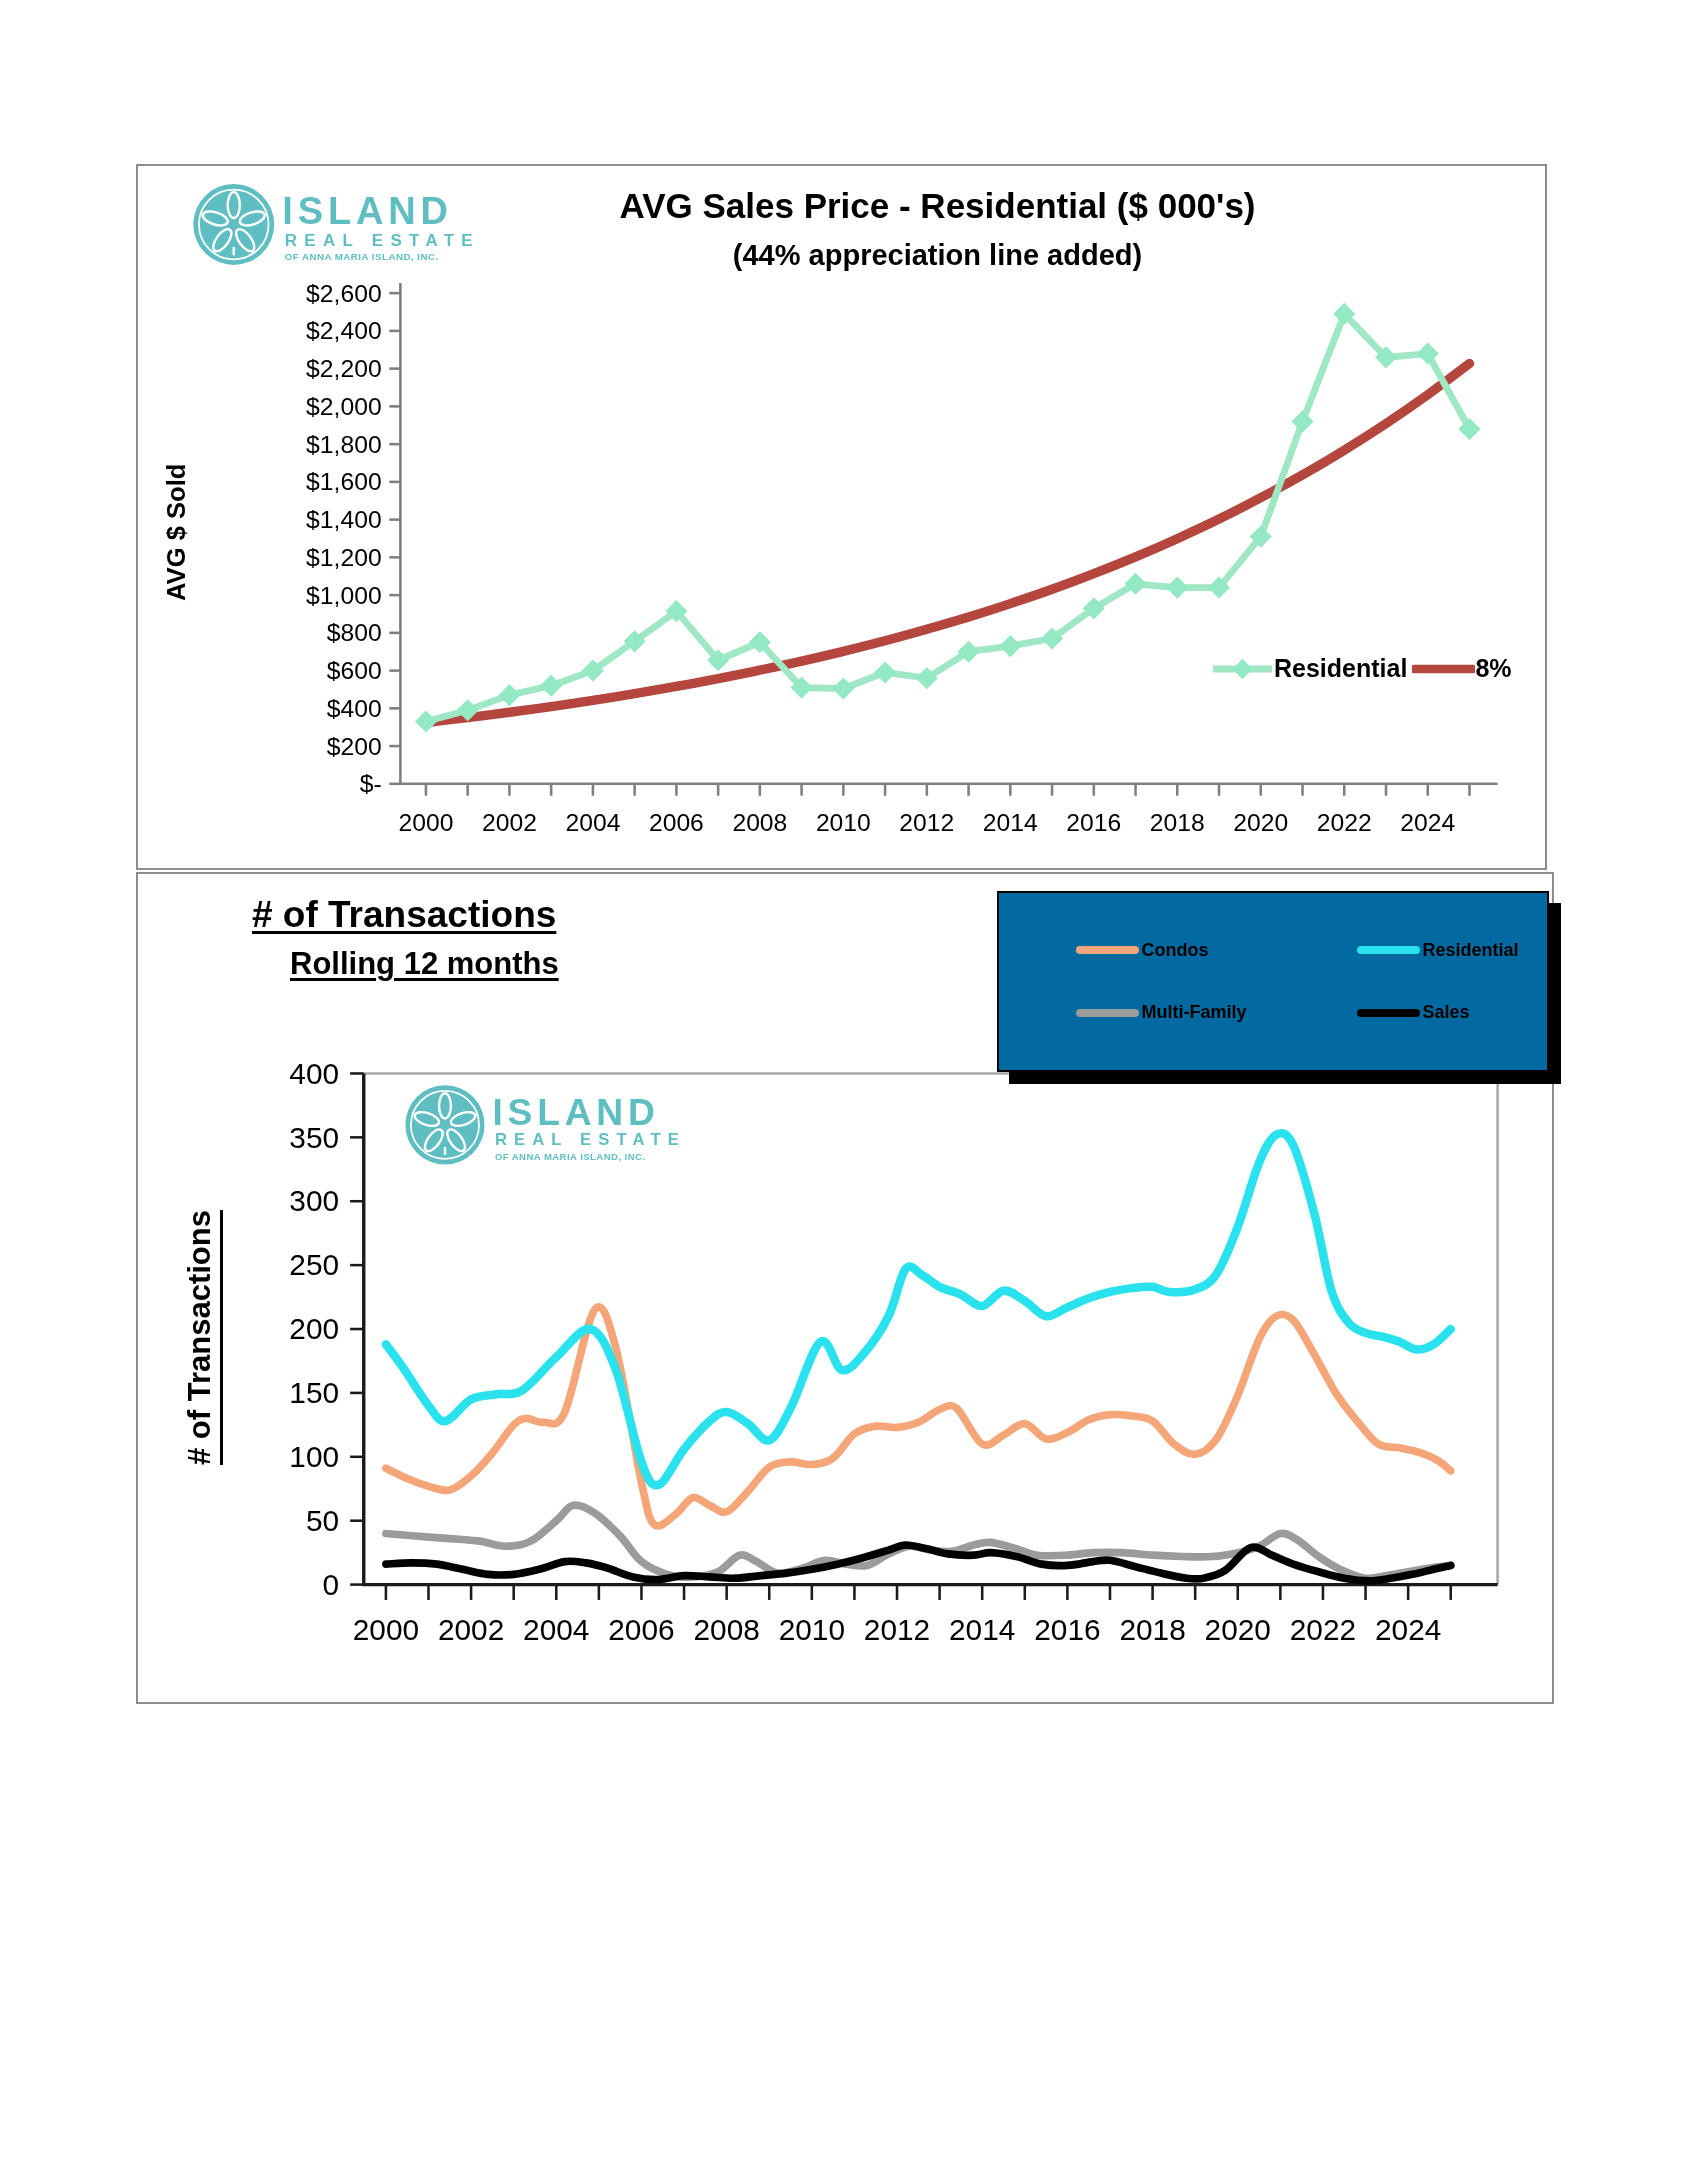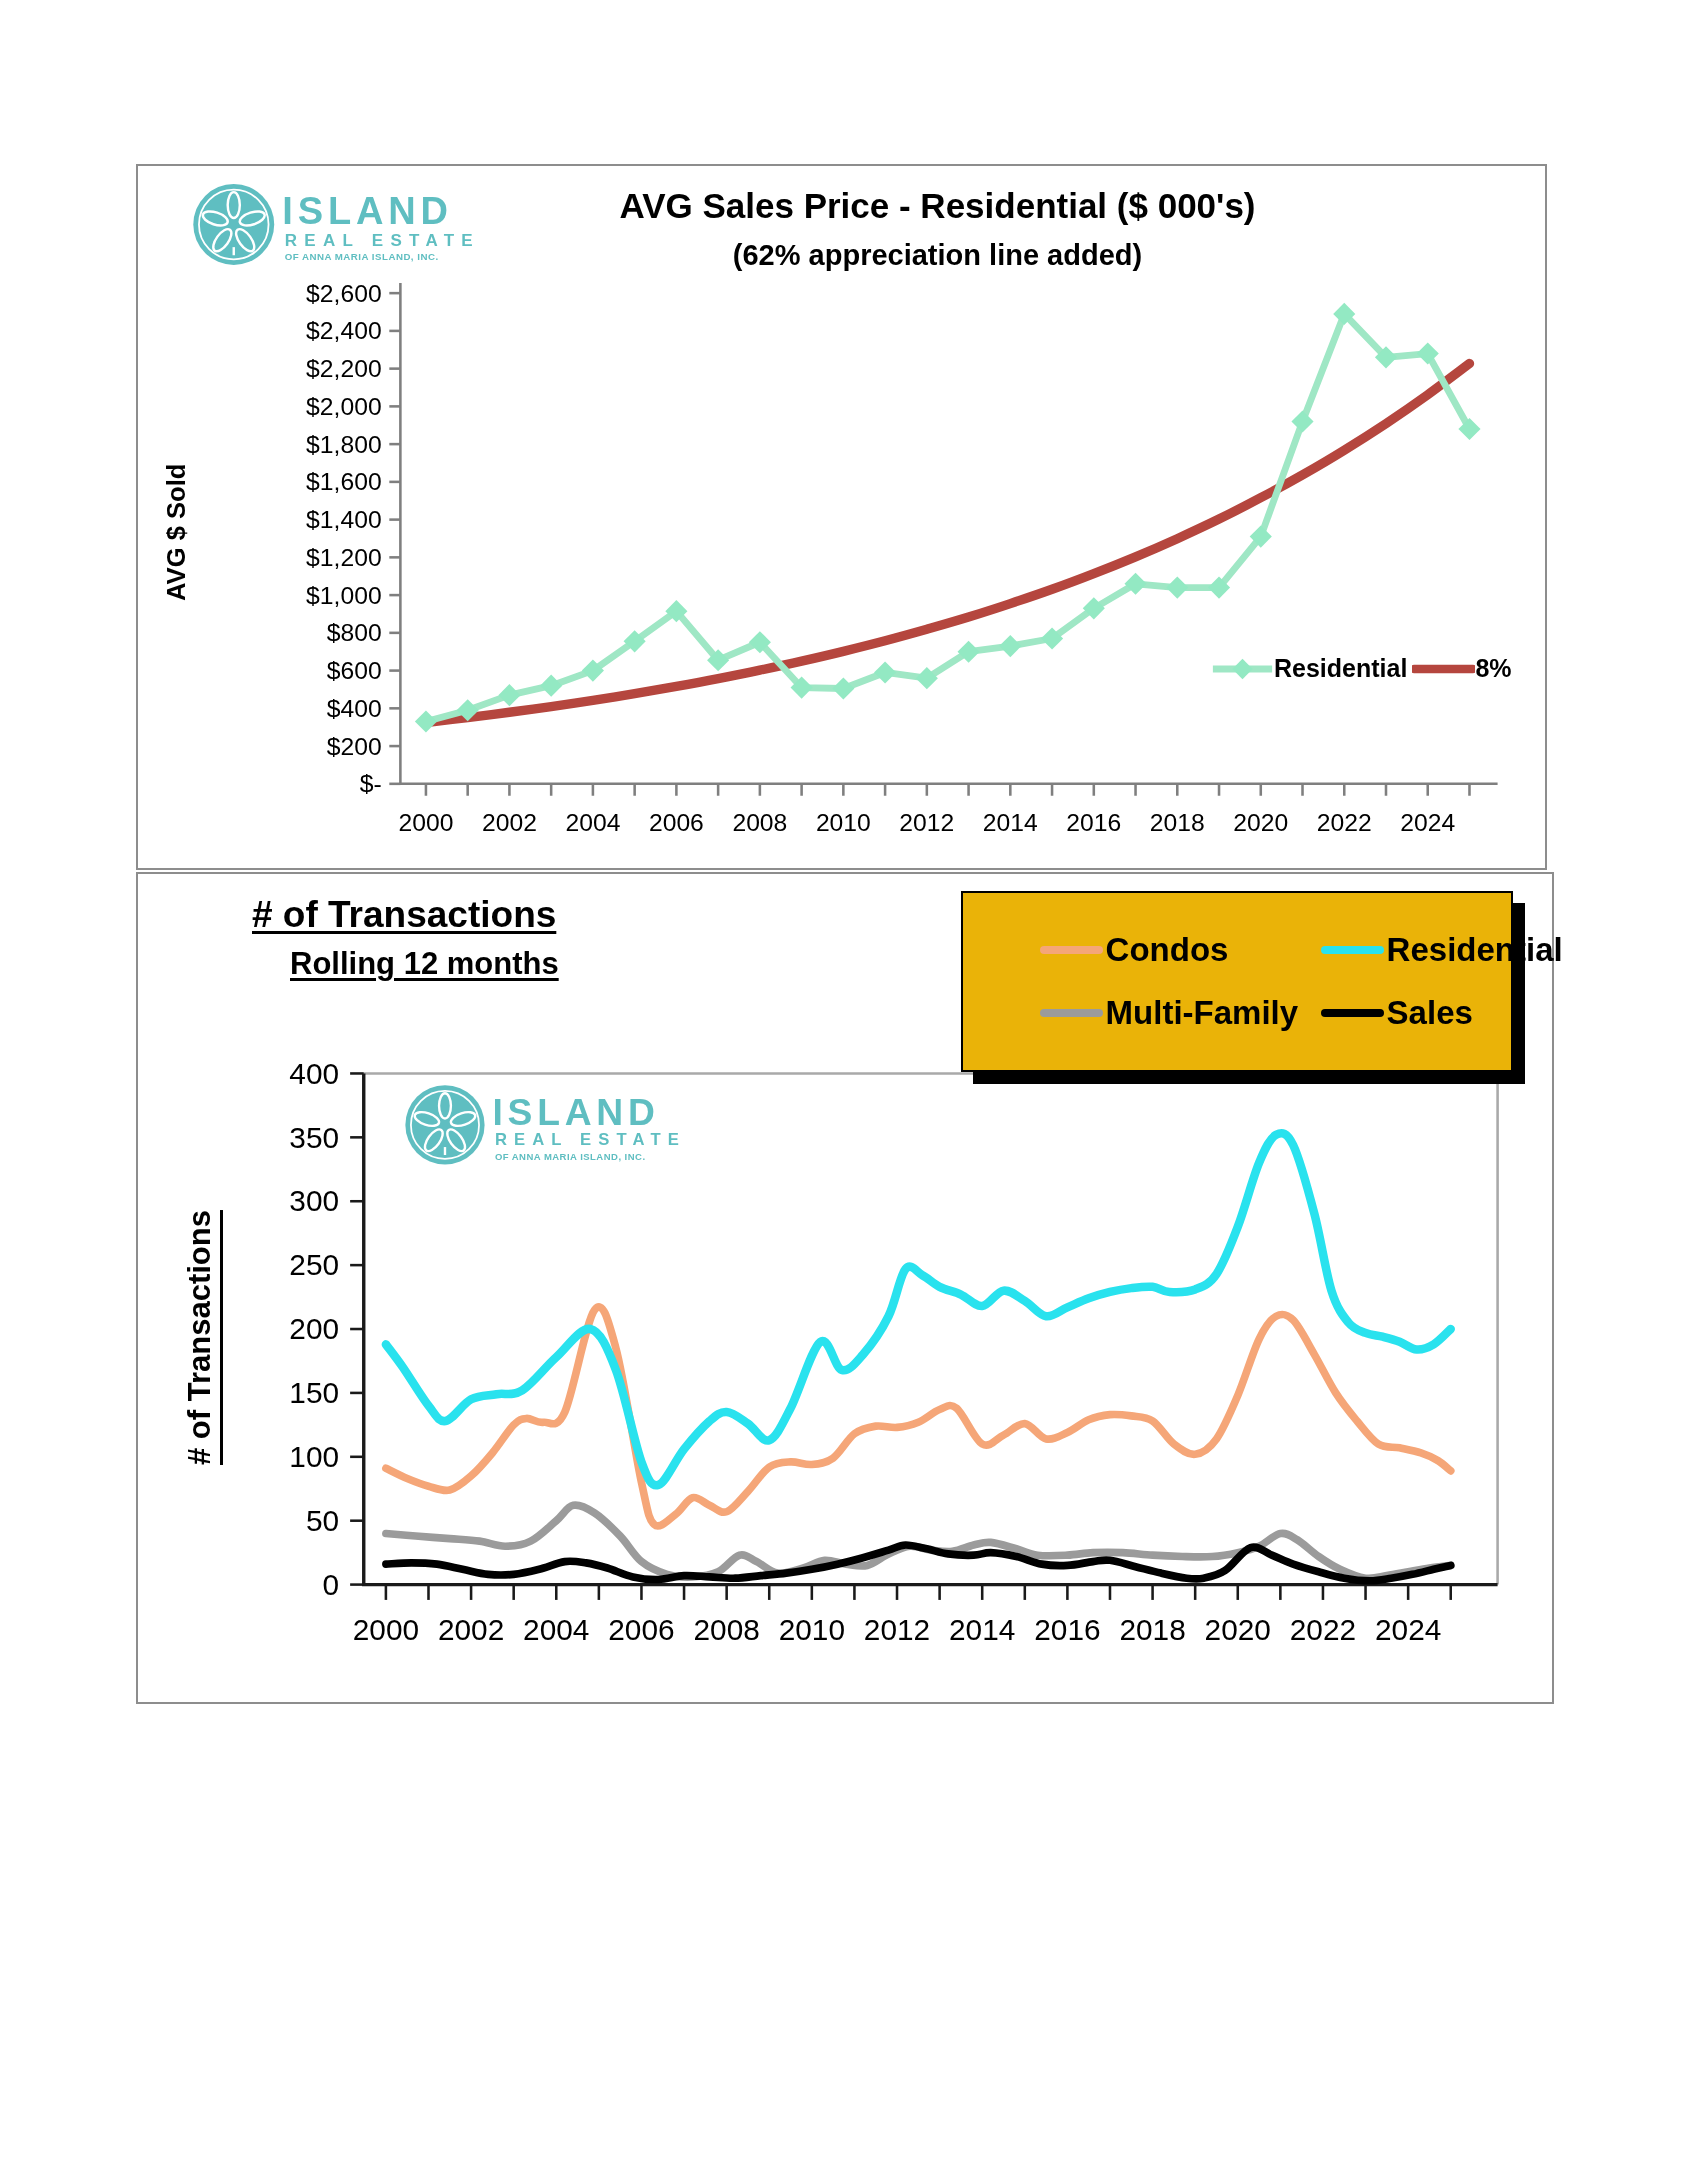--- a/index.html
+++ b/index.html
@@ -4,23 +4,23 @@
 <style>
   html,body{margin:0;padding:0;background:#fff;}
   body{width:1685px;height:2181px;position:relative;font-family:"Liberation Sans",sans-serif;overflow:hidden;}
   .panel{position:absolute;border:2.6px solid #8d8d8d;background:#fff;}
   #page-svg{position:absolute;left:0;top:0;z-index:2;}
   .txt{position:absolute;z-index:3;color:#000;font-weight:bold;}
   .vtext{writing-mode:vertical-rl;transform:rotate(180deg);text-align:center;}
   .chart-title{font-weight:bold;text-align:center;}
   .legend1{display:flex;align-items:center;gap:5.1px;font-size:25px;}
   .legend1 .item{display:flex;align-items:center;}
-  .legend2-box{border:2.6px solid #000;background:#eab308;box-shadow:12px 12px 0 #000;
+  .legend2-box{border:2.6px solid #000;background:#0369a1;box-shadow:12px 12px 0 #000;
     display:grid;grid-template-columns:281px 1fr;grid-template-rows:1fr 1fr;
-    padding:25.6px 17px 25.6px 77px;box-sizing:border-box;align-items:center;font-size:33px;}
+    padding:25.6px 17px 25.6px 77px;box-sizing:border-box;align-items:center;font-size:18px;margin-left:36px;}
   .legend2-box .item{display:flex;align-items:center;}
   .swatch-line{display:inline-block;width:63px;height:7.7px;border-radius:4.3px;margin-right:2.6px;flex:0 0 auto;}
   .u{text-decoration:underline;text-decoration-thickness:2.6px;text-underline-offset:4.3px;}
 </style>
 </head>
 <body>
 
 <div class="panel" style="left:136px;top:164px;width:1407px;height:702px;"></div>
 <div class="panel" style="left:136px;top:872px;width:1414px;height:828px;"></div>
 
@@ -214,21 +214,21 @@
     <text x="115" y="96" font-size="12" font-weight="bold" letter-spacing="0.6" fill="#5fbec1" font-family="Liberation Sans, sans-serif">OF ANNA MARIA ISLAND, INC.</text>
   </g>
       <path d="M 453.0 1723.5 C 457.2 1725.5, 469.7 1732.0, 478.0 1735.5 C 486.3 1739.0, 494.7 1742.3, 503.0 1744.5 C 511.3 1746.8, 519.7 1751.0, 528.0 1749.0 C 536.3 1747.0, 544.7 1739.8, 553.0 1732.5 C 561.3 1725.3, 569.7 1715.5, 578.0 1705.5 C 586.3 1695.5, 596.3 1679.3, 603.0 1672.5 C 609.7 1665.8, 612.2 1665.5, 618.0 1665.0 C 623.8 1664.5, 630.5 1670.8, 638.0 1669.5 C 645.5 1668.3, 653.0 1679.5, 663.0 1657.5 C 673.0 1635.5, 688.0 1550.0, 698.0 1537.5 C 708.0 1525.0, 713.8 1548.8, 723.0 1582.5 C 732.2 1616.3, 745.5 1705.5, 753.0 1740.0 C 760.5 1774.5, 761.3 1783.3, 768.0 1789.5 C 774.7 1795.8, 785.5 1782.8, 793.0 1777.5 C 800.5 1772.3, 806.3 1759.8, 813.0 1758.0 C 819.7 1756.3, 826.3 1764.3, 833.0 1767.0 C 839.7 1769.8, 845.5 1777.3, 853.0 1774.5 C 860.5 1771.8, 869.7 1759.3, 878.0 1750.5 C 886.3 1741.8, 894.7 1727.8, 903.0 1722.0 C 911.3 1716.3, 919.7 1716.5, 928.0 1716.0 C 936.3 1715.5, 944.7 1719.8, 953.0 1719.0 C 961.3 1718.3, 969.7 1717.5, 978.0 1711.5 C 986.3 1705.5, 994.7 1689.3, 1003.0 1683.0 C 1011.3 1676.8, 1019.7 1675.3, 1028.0 1674.0 C 1036.3 1672.8, 1044.7 1676.3, 1053.0 1675.5 C 1061.3 1674.8, 1069.7 1673.0, 1078.0 1669.5 C 1086.3 1666.0, 1095.5 1657.3, 1103.0 1654.5 C 1110.5 1651.8, 1114.7 1646.3, 1123.0 1653.0 C 1131.3 1659.8, 1143.8 1689.8, 1153.0 1695.0 C 1162.2 1700.3, 1169.7 1688.5, 1178.0 1684.5 C 1186.3 1680.5, 1194.7 1670.3, 1203.0 1671.0 C 1211.3 1671.8, 1219.7 1687.3, 1228.0 1689.0 C 1236.3 1690.8, 1244.7 1685.3, 1253.0 1681.5 C 1261.3 1677.8, 1269.7 1670.0, 1278.0 1666.5 C 1286.3 1663.0, 1294.7 1661.3, 1303.0 1660.5 C 1311.3 1659.8, 1319.7 1660.8, 1328.0 1662.0 C 1336.3 1663.3, 1344.7 1662.5, 1353.0 1668.0 C 1361.3 1673.5, 1369.7 1688.5, 1378.0 1695.0 C 1386.3 1701.5, 1394.7 1708.0, 1403.0 1707.0 C 1411.3 1706.0, 1419.7 1700.5, 1428.0 1689.0 C 1436.3 1677.5, 1444.7 1657.5, 1453.0 1638.0 C 1461.3 1618.5, 1470.5 1587.5, 1478.0 1572.0 C 1485.5 1556.5, 1491.3 1548.8, 1498.0 1545.0 C 1504.7 1541.3, 1510.5 1542.0, 1518.0 1549.5 C 1525.5 1557.0, 1534.7 1575.8, 1543.0 1590.0 C 1551.3 1604.3, 1559.7 1622.0, 1568.0 1635.0 C 1576.3 1648.0, 1584.7 1658.0, 1593.0 1668.0 C 1601.3 1678.0, 1609.7 1689.8, 1618.0 1695.0 C 1626.3 1700.3, 1634.7 1697.8, 1643.0 1699.5 C 1651.3 1701.3, 1660.5 1703.0, 1668.0 1705.5 C 1675.5 1708.0, 1682.2 1711.0, 1688.0 1714.5 C 1693.8 1718.0, 1700.5 1724.5, 1703.0 1726.5" fill="none" stroke="#f5a678" stroke-width="9" stroke-linecap="round"></path>
       <path d="M 453.0 1578.0 C 456.3 1582.5, 464.7 1593.0, 473.0 1605.0 C 481.3 1617.0, 494.7 1639.5, 503.0 1650.0 C 511.3 1660.5, 514.7 1669.3, 523.0 1668.0 C 531.3 1666.8, 543.0 1647.8, 553.0 1642.5 C 563.0 1637.3, 573.0 1638.3, 583.0 1636.5 C 593.0 1634.8, 601.3 1639.3, 613.0 1632.0 C 624.7 1624.8, 639.7 1605.0, 653.0 1593.0 C 666.3 1581.0, 681.3 1557.5, 693.0 1560.0 C 704.7 1562.5, 713.0 1582.0, 723.0 1608.0 C 733.0 1634.0, 744.7 1693.5, 753.0 1716.0 C 761.3 1738.5, 764.7 1745.5, 773.0 1743.0 C 781.3 1740.5, 793.0 1713.5, 803.0 1701.0 C 813.0 1688.5, 824.7 1675.3, 833.0 1668.0 C 841.3 1660.8, 845.5 1657.0, 853.0 1657.5 C 860.5 1658.0, 869.7 1665.5, 878.0 1671.0 C 886.3 1676.5, 894.7 1693.5, 903.0 1690.5 C 911.3 1687.5, 918.0 1672.3, 928.0 1653.0 C 938.0 1633.8, 953.0 1582.5, 963.0 1575.0 C 973.0 1567.5, 979.7 1605.5, 988.0 1608.0 C 996.3 1610.5, 1003.8 1600.5, 1013.0 1590.0 C 1022.2 1579.5, 1034.7 1561.8, 1043.0 1545.0 C 1051.3 1528.3, 1056.3 1497.5, 1063.0 1489.5 C 1069.7 1481.5, 1076.3 1493.5, 1083.0 1497.0 C 1089.7 1500.5, 1095.5 1506.8, 1103.0 1510.5 C 1110.5 1514.3, 1119.7 1515.8, 1128.0 1519.5 C 1136.3 1523.3, 1144.7 1533.8, 1153.0 1533.0 C 1161.3 1532.3, 1169.7 1516.0, 1178.0 1515.0 C 1186.3 1514.0, 1194.7 1522.0, 1203.0 1527.0 C 1211.3 1532.0, 1219.7 1543.8, 1228.0 1545.0 C 1236.3 1546.3, 1244.7 1538.0, 1253.0 1534.5 C 1261.3 1531.0, 1269.7 1527.0, 1278.0 1524.0 C 1286.3 1521.0, 1294.7 1518.5, 1303.0 1516.5 C 1311.3 1514.5, 1319.7 1513.0, 1328.0 1512.0 C 1336.3 1511.0, 1345.5 1509.8, 1353.0 1510.5 C 1360.5 1511.3, 1364.7 1516.0, 1373.0 1516.5 C 1381.3 1517.0, 1393.8 1517.0, 1403.0 1513.5 C 1412.2 1510.0, 1419.7 1507.8, 1428.0 1495.5 C 1436.3 1483.3, 1444.7 1461.8, 1453.0 1440.0 C 1461.3 1418.3, 1470.5 1383.0, 1478.0 1365.0 C 1485.5 1347.0, 1491.3 1335.5, 1498.0 1332.0 C 1504.7 1328.5, 1510.5 1328.5, 1518.0 1344.0 C 1525.5 1359.5, 1535.5 1396.5, 1543.0 1425.0 C 1550.5 1453.5, 1556.3 1493.8, 1563.0 1515.0 C 1569.7 1536.3, 1576.3 1544.3, 1583.0 1552.5 C 1589.7 1560.8, 1596.3 1561.8, 1603.0 1564.5 C 1609.7 1567.3, 1616.3 1567.3, 1623.0 1569.0 C 1629.7 1570.8, 1636.3 1572.5, 1643.0 1575.0 C 1649.7 1577.5, 1656.3 1583.5, 1663.0 1584.0 C 1669.7 1584.5, 1676.3 1582.0, 1683.0 1578.0 C 1689.7 1574.0, 1699.7 1563.0, 1703.0 1560.0" fill="none" stroke="#29e2ee" stroke-width="10" stroke-linecap="round"></path>
       <path d="M 453.0 1800.0 C 458.8 1800.5, 475.5 1802.0, 488.0 1803.0 C 500.5 1804.0, 515.5 1805.0, 528.0 1806.0 C 540.5 1807.0, 552.2 1807.5, 563.0 1809.0 C 573.8 1810.5, 583.0 1815.0, 593.0 1815.0 C 603.0 1815.0, 613.0 1814.0, 623.0 1809.0 C 633.0 1804.0, 644.7 1792.0, 653.0 1785.0 C 661.3 1778.0, 665.5 1768.5, 673.0 1767.0 C 680.5 1765.5, 688.8 1770.0, 698.0 1776.0 C 707.2 1782.0, 718.8 1793.5, 728.0 1803.0 C 737.2 1812.5, 743.8 1825.5, 753.0 1833.0 C 762.2 1840.5, 773.0 1845.0, 783.0 1848.0 C 793.0 1851.0, 803.0 1851.5, 813.0 1851.0 C 823.0 1850.5, 833.8 1849.3, 843.0 1845.0 C 852.2 1840.8, 860.5 1827.5, 868.0 1825.5 C 875.5 1823.5, 880.5 1829.5, 888.0 1833.0 C 895.5 1836.5, 903.8 1845.3, 913.0 1846.5 C 922.2 1847.8, 933.8 1843.0, 943.0 1840.5 C 952.2 1838.0, 959.7 1832.3, 968.0 1831.5 C 976.3 1830.8, 984.7 1835.0, 993.0 1836.0 C 1001.3 1837.0, 1009.7 1839.5, 1018.0 1837.5 C 1026.3 1835.5, 1034.7 1827.8, 1043.0 1824.0 C 1051.3 1820.3, 1059.7 1815.8, 1068.0 1815.0 C 1076.3 1814.3, 1084.7 1818.5, 1093.0 1819.5 C 1101.3 1820.5, 1109.7 1822.0, 1118.0 1821.0 C 1126.3 1820.0, 1135.5 1815.3, 1143.0 1813.5 C 1150.5 1811.8, 1154.7 1809.8, 1163.0 1810.5 C 1171.3 1811.3, 1183.8 1815.5, 1193.0 1818.0 C 1202.2 1820.5, 1208.0 1824.3, 1218.0 1825.5 C 1228.0 1826.8, 1242.2 1826.0, 1253.0 1825.5 C 1263.8 1825.0, 1272.2 1823.0, 1283.0 1822.5 C 1293.8 1822.0, 1306.3 1822.0, 1318.0 1822.5 C 1329.7 1823.0, 1341.3 1824.8, 1353.0 1825.5 C 1364.7 1826.3, 1376.3 1826.8, 1388.0 1827.0 C 1399.7 1827.3, 1412.2 1827.8, 1423.0 1827.0 C 1433.8 1826.3, 1443.8 1824.5, 1453.0 1822.5 C 1462.2 1820.5, 1469.7 1818.8, 1478.0 1815.0 C 1486.3 1811.3, 1495.5 1801.3, 1503.0 1800.0 C 1510.5 1798.8, 1515.5 1803.0, 1523.0 1807.5 C 1530.5 1812.0, 1539.7 1821.3, 1548.0 1827.0 C 1556.3 1832.8, 1563.8 1837.8, 1573.0 1842.0 C 1582.2 1846.3, 1593.8 1851.3, 1603.0 1852.5 C 1612.2 1853.8, 1619.7 1850.8, 1628.0 1849.5 C 1636.3 1848.3, 1644.7 1846.5, 1653.0 1845.0 C 1661.3 1843.5, 1669.7 1841.8, 1678.0 1840.5 C 1686.3 1839.3, 1698.8 1838.0, 1703.0 1837.5" fill="none" stroke="#9b9b9b" stroke-width="9" stroke-linecap="round"></path>
       <path d="M 453.0 1836.0 C 458.0 1835.8, 473.0 1834.5, 483.0 1834.5 C 493.0 1834.5, 503.0 1834.8, 513.0 1836.0 C 523.0 1837.3, 533.0 1840.0, 543.0 1842.0 C 553.0 1844.0, 563.0 1847.0, 573.0 1848.0 C 583.0 1849.0, 593.0 1849.0, 603.0 1848.0 C 613.0 1847.0, 623.0 1844.5, 633.0 1842.0 C 643.0 1839.5, 653.8 1834.3, 663.0 1833.0 C 672.2 1831.8, 679.7 1833.3, 688.0 1834.5 C 696.3 1835.8, 703.8 1837.8, 713.0 1840.5 C 722.2 1843.3, 733.0 1848.8, 743.0 1851.0 C 753.0 1853.3, 763.0 1854.3, 773.0 1854.0 C 783.0 1853.8, 793.0 1850.0, 803.0 1849.5 C 813.0 1849.0, 823.0 1850.5, 833.0 1851.0 C 843.0 1851.5, 853.0 1852.8, 863.0 1852.5 C 873.0 1852.3, 883.0 1850.5, 893.0 1849.5 C 903.0 1848.5, 913.0 1847.8, 923.0 1846.5 C 933.0 1845.3, 943.0 1843.8, 953.0 1842.0 C 963.0 1840.3, 973.0 1838.3, 983.0 1836.0 C 993.0 1833.8, 1003.0 1831.3, 1013.0 1828.5 C 1023.0 1825.8, 1034.7 1822.0, 1043.0 1819.5 C 1051.3 1817.0, 1055.5 1813.8, 1063.0 1813.5 C 1070.5 1813.3, 1079.7 1816.3, 1088.0 1818.0 C 1096.3 1819.8, 1103.8 1822.8, 1113.0 1824.0 C 1122.2 1825.3, 1134.7 1825.8, 1143.0 1825.5 C 1151.3 1825.3, 1154.7 1822.3, 1163.0 1822.5 C 1171.3 1822.8, 1183.0 1824.8, 1193.0 1827.0 C 1203.0 1829.3, 1213.0 1834.3, 1223.0 1836.0 C 1233.0 1837.8, 1243.0 1838.0, 1253.0 1837.5 C 1263.0 1837.0, 1274.7 1834.0, 1283.0 1833.0 C 1291.3 1832.0, 1294.7 1830.5, 1303.0 1831.5 C 1311.3 1832.5, 1323.0 1836.5, 1333.0 1839.0 C 1343.0 1841.5, 1353.0 1844.3, 1363.0 1846.5 C 1373.0 1848.8, 1384.7 1851.5, 1393.0 1852.5 C 1401.3 1853.5, 1405.5 1854.0, 1413.0 1852.5 C 1420.5 1851.0, 1428.8 1849.5, 1438.0 1843.5 C 1447.2 1837.5, 1458.8 1819.5, 1468.0 1816.5 C 1477.2 1813.5, 1484.7 1822.3, 1493.0 1825.5 C 1501.3 1828.8, 1508.8 1832.8, 1518.0 1836.0 C 1527.2 1839.3, 1538.0 1842.3, 1548.0 1845.0 C 1558.0 1847.8, 1568.0 1850.8, 1578.0 1852.5 C 1588.0 1854.3, 1598.8 1855.5, 1608.0 1855.5 C 1617.2 1855.5, 1624.7 1853.8, 1633.0 1852.5 C 1641.3 1851.3, 1649.7 1849.8, 1658.0 1848.0 C 1666.3 1846.3, 1675.5 1843.8, 1683.0 1842.0 C 1690.5 1840.3, 1699.7 1838.3, 1703.0 1837.5" fill="none" stroke="#000000" stroke-width="9" stroke-linecap="round"></path>
     </g>
   </svg>
 
 <div class="txt chart-title" style="left:520px;top:186px;width:835px;font-size:35px;">AVG Sales Price -  Residential ($ 000's)</div>
-<div class="txt chart-title" style="left:520px;top:239px;width:835px;font-size:29px;">(62% appreciation line added)</div>
+<div class="txt chart-title" style="left:520px;top:239px;width:835px;font-size:29px;">(44% appreciation line added)</div>
 <div class="txt vtext" style="left:162px;top:426px;height:213px;font-size:25.6px;font-weight:bold;">AVG $ Sold</div>
 
 <div class="txt legend1" style="left:1211px;top:654px;">
   <div class="item">
     <svg width="63" height="22" viewBox="0 0 74 26">
       <line id="lg1-line" x1="2" y1="13" x2="72" y2="13" stroke-width="8" stroke="#9fe7c5"></line>
       <path id="lg1-diamond" d="M37 1 L49 13 L37 25 L25 13 Z" fill="#93e9c3"></path>
     </svg>
     <span>Residential</span>
   </div>

